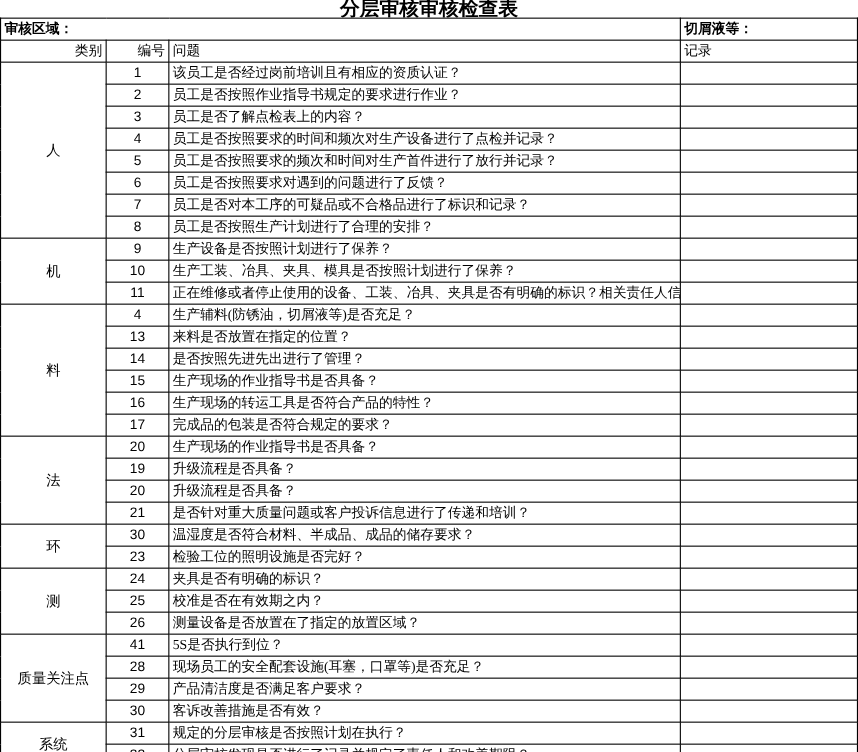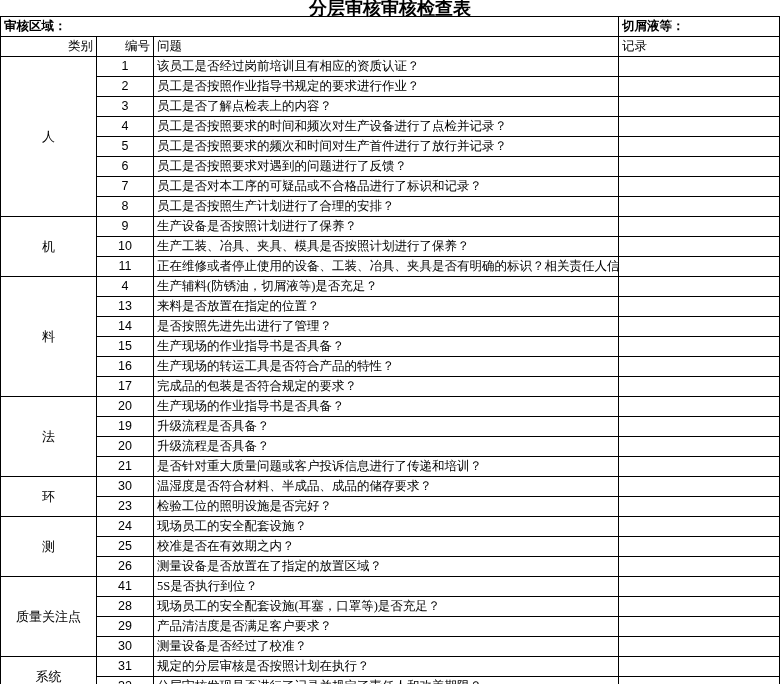--- a/index.html
+++ b/index.html
@@ -220,21 +220,21 @@
           <td class="rec"></td>
         </tr>
         <tr>
           <td class="num">23</td>
           <td class="q">检验工位的照明设施是否完好？</td>
           <td class="rec"></td>
         </tr>
         <tr>
           <td class="cat" rowspan="3">测</td>
           <td class="num">24</td>
-          <td class="q">现场员工的安全配套设施？</td>
+          <td class="q">夹具是否有明确的标识？</td>
           <td class="rec"></td>
         </tr>
         <tr>
           <td class="num">25</td>
           <td class="q">校准是否在有效期之内？</td>
           <td class="rec"></td>
         </tr>
         <tr>
           <td class="num">26</td>
           <td class="q">测量设备是否放置在了指定的放置区域？</td>
@@ -251,21 +251,21 @@
           <td class="q">现场员工的安全配套设施(耳塞，口罩等)是否充足？</td>
           <td class="rec"></td>
         </tr>
         <tr>
           <td class="num">29</td>
           <td class="q">产品清洁度是否满足客户要求？</td>
           <td class="rec"></td>
         </tr>
         <tr>
           <td class="num">30</td>
-          <td class="q">测量设备是否经过了校准？</td>
+          <td class="q">客诉改善措施是否有效？</td>
           <td class="rec"></td>
         </tr>
         <tr>
           <td class="cat" rowspan="2">系统</td>
           <td class="num">31</td>
           <td class="q">规定的分层审核是否按照计划在执行？</td>
           <td class="rec"></td>
         </tr>
         <tr>
           <td class="num">32</td>

